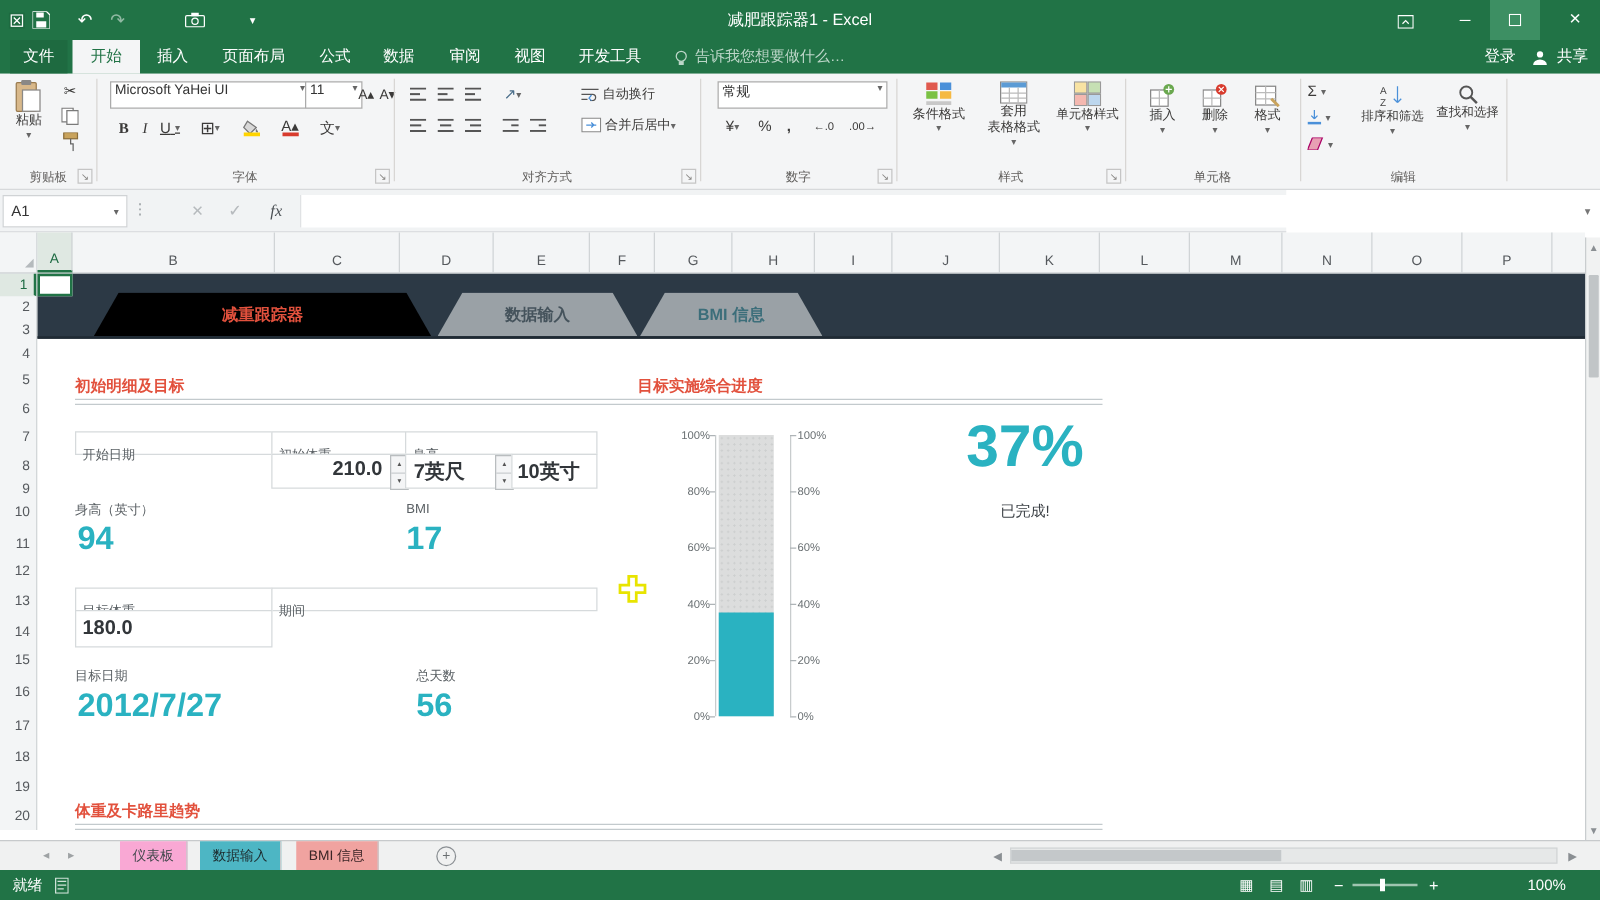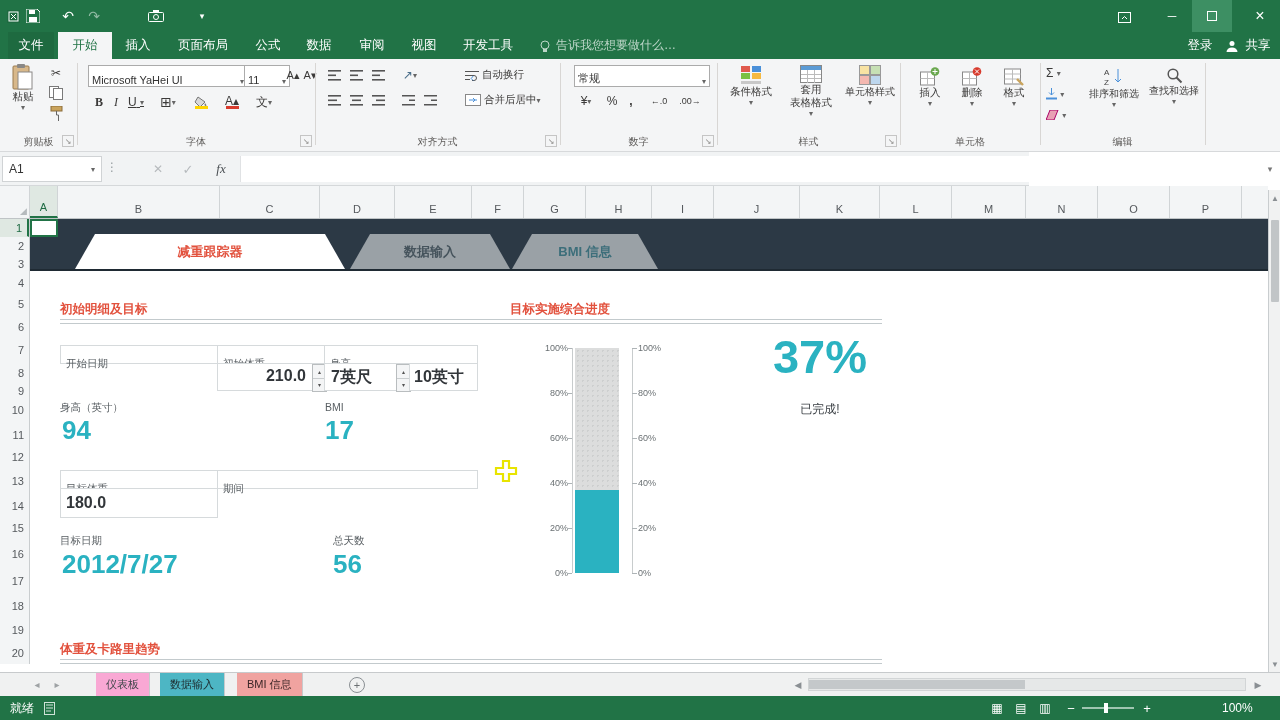--- a/index.html
+++ b/index.html
@@ -15,41 +15,41 @@
   .tabrow{left:0;top:32px;width:1280px;height:27px;background:#217346}
   .rtab{height:27px;color:#fff;font-size:12.5px;display:flex;align-items:center;justify-content:center}
   .rtab-file{background:#1e6a40}
   .rtab-active{background:#f4f5f6;color:#217346}
   
   .ribbon{left:0;top:59px;width:1280px;height:93px;background:#f4f5f6;border-bottom:1px solid #d7d9db}
   .rgroup{position:absolute;top:0;height:100%}
   .glabel{position:absolute;bottom:2px;left:0;width:100%;text-align:center;font-size:10px;color:#5f5d5b}
   .launcher{position:absolute;bottom:4px;right:3px;font-size:8px;color:#8a8886;border:1px solid #c5c5c5;width:10px;height:10px;display:flex;align-items:center;justify-content:center}
   .gsep{position:absolute;top:4px;bottom:6px;width:1px;background:#d8d6d4}
-  .combo{position:absolute;height:20px;background:#fff;border:1px solid #ababab;display:flex;align-items:flex-end;font-size:11px;color:#333;padding:0 3px;justify-content:space-between}
+  .combo{position:absolute;height:20px;background:#fff;border:1px solid #ababab;display:flex;align-items:flex-start;font-size:11px;color:#333;padding:0 3px;justify-content:space-between}
   .dd{font-size:8px;color:#666}
   .smbtn{position:absolute;display:flex;align-items:center;justify-content:center;color:#3b3a39;font-size:12px}
   .bigbtn{position:absolute;display:flex;flex-direction:column;align-items:center;color:#3b3a39}
   .biglabel{font-size:10.5px;color:#3b3a39;line-height:13px;text-align:center;white-space:nowrap}
   .colorbar{width:13px;height:3px;margin-top:-1px}
   
   .fbar{left:0;top:152px;width:1029px;height:34px;background:#f1f3f4;border-bottom:1px solid #d5d8da}
   .namebox{left:2px;top:4px;width:100px;height:26px;background:#fff;border:1px solid #d0d3d5;font-size:12px;color:#333}
   .finput{left:240px;top:4px;width:1020px;height:26px;background:#fff;border-left:1px solid #e0e2e4}
   
   .headrow{left:0;top:186px;width:1268px;height:33px;background:#f3f5f6;border-bottom:1px solid #bfc4c6}
   .colh{position:absolute;top:0;height:100%;border-right:1px solid #d0d4d6;display:flex;align-items:flex-end;justify-content:center;font-size:11px;color:#55595d;padding-bottom:3px;box-sizing:border-box}
   .colh-sel{background:#dfe8e2;border-bottom:2px solid #217346;color:#1e6b43}
   .rowhdr{left:0;top:219px;width:30px;height:445px;background:#f3f5f6;border-right:1px solid #c9cdcf}
   .rowh{position:absolute;left:0;width:100%;display:flex;align-items:center;justify-content:flex-end;padding-right:5px;font-size:11px;color:#55595d;box-sizing:border-box;border-bottom:1px solid transparent}
   .rowh-sel{background:#dfe8e2;border-right:2px solid #217346;color:#1e6b43}
   
   .band{left:30px;top:219px;width:1238px;height:52px;background:#2c3945;border-bottom:2px solid #1f2a33}
   .dtab{position:absolute;bottom:0;height:35px;display:flex;align-items:center;justify-content:center;font-size:13px;font-weight:bold;clip-path:polygon(20px 0,calc(100% - 20px) 0,100% 100%,0 100%)}
-  .dtab-active{background:#ffffff;color:#e2513d}
+  .dtab-active{background:#000000;color:#e2513d}
   .dtab-idle{background:#9aa1a6;color:#45535c}
   .shead{position:absolute;font-size:12.5px;font-weight:bold;color:#e2513d}
   .dul{position:absolute;height:3px;border-top:1px solid #c3cacd;border-bottom:1px solid #c3cacd}
   .cell{position:absolute;border:1px solid #d6dadc;box-sizing:border-box;background:#fff}
   .lbl{font-size:10.5px;color:#595f63;padding:11px 0 0 5px}
   .val{font-size:16px;font-weight:bold;color:#32363a}
   .teal-big{position:absolute;font-size:26px;font-weight:bold;color:#2ab2c1}
   .small-lbl{position:absolute;font-size:10.5px;color:#595f63}
   .spin{position:absolute;width:13px;height:26px;border:1px solid #b9bdbf;background:#f4f5f6;display:flex;flex-direction:column}
   .spin span{flex:1;display:flex;align-items:center;justify-content:center;font-size:6px;color:#555;border-bottom:1px solid #c9cdcf}
@@ -89,20 +89,21 @@
     <div class="ab qat" style="left:56px;top:0;width:24px"><span>↶</span></div>
     <div class="ab qat" style="left:82px;top:0;width:24px;opacity:.5"><span>↷</span></div>
     <div class="ab" style="left:148px;top:10px">
       <svg width="16" height="12">
           <rect x="0.5" y="2.5" width="15" height="9" rx="1" fill="none" stroke="#fff"></rect>
           <circle cx="8" cy="7" r="2.5" fill="none" stroke="#fff"></circle>
           <rect x="5" y="0" width="6" height="3" fill="#fff"></rect>
         </svg>
     </div>
     <div class="ab qat" style="left:192px;top:0;width:20px;font-size:9px"><span>▾</span></div>
+    <div class="ab" style="left:300px;right:300px;top:0;height:32px;line-height:32px;text-align:center;font-size:13px;color:#fff;pointer-events:none">减肥跟踪器1 - Excel</div>
     <div class="ab ctr" style="left:1106px;top:0;width:36px;height:32px">
       <svg width="13" height="13">
           <rect x="0.5" y="2.5" width="12" height="10" fill="none" stroke="#fff"></rect>
           <path d="M4 9l2.5-2.5L9 9" stroke="#fff" fill="none"></path>
         </svg>
     </div>
     <div class="ab ctr wbtn" style="left:1152px;top:0">
         <span>─</span>
       </div>
     <div class="ab ctr wbtn" style="left:1192px;top:0;background:#3d8f63">

